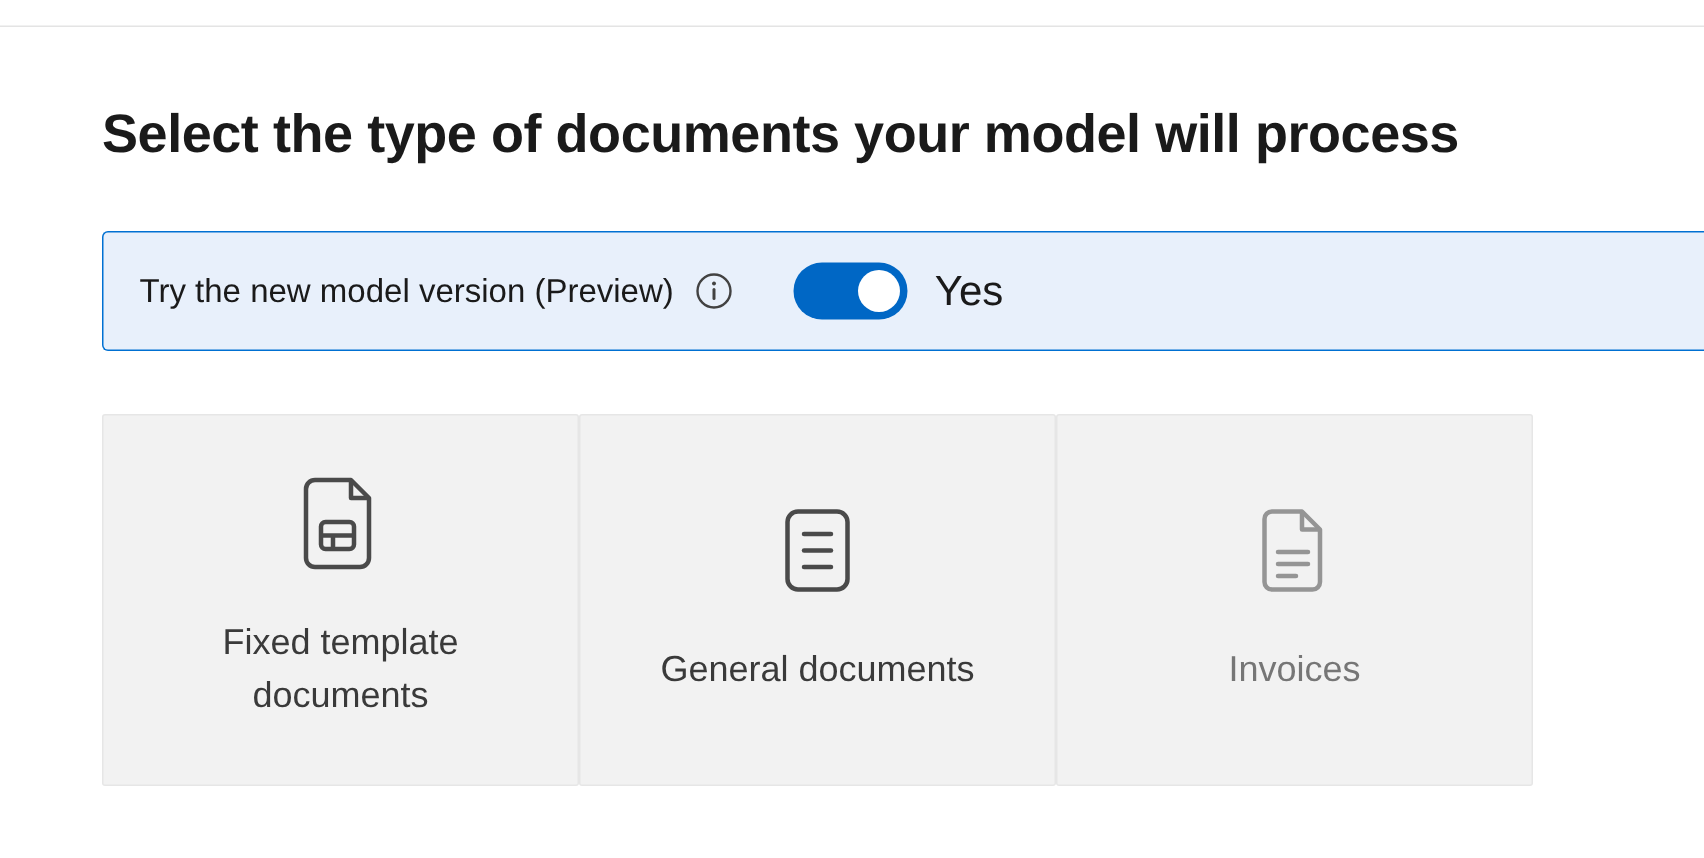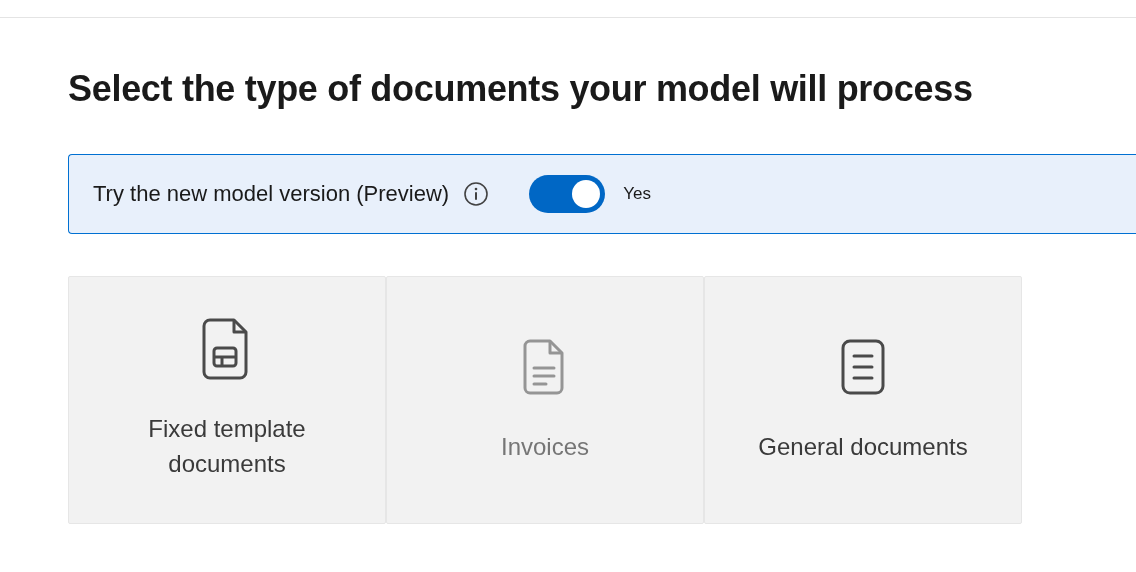--- a/index.html
+++ b/index.html
@@ -71,21 +71,21 @@
       position: absolute;
       width: 28px;
       height: 28px;
       background: #ffffff;
       border-radius: 50%;
       top: 5px;
       right: 5px;
     }
     .toggle-state {
       margin-left: 18px;
-      font-size: 17px;
+      font-size: 28px;
       color: #1a1a1a;
     }
     .cards {
       display: flex;
     }
     .card {
       width: 318px;
       height: 248px;
       background: #f2f2f2;
       border: 1px solid #e6e6e6;
@@ -150,39 +150,39 @@
             <path d="M8 2 H32 L44 14 V54 a6 6 0 0 1 -6 6 H8 a6 6 0 0 1 -6 -6 V8 a6 6 0 0 1 6 -6 Z" stroke="#4a4a4a" stroke-width="3" fill="none" stroke-linejoin="round"></path>
             <path d="M32 2 V14 H44" stroke="#4a4a4a" stroke-width="3" fill="none" stroke-linejoin="round"></path>
             <rect x="12" y="30" width="22" height="18" rx="3" stroke="#4a4a4a" stroke-width="3" fill="none"></rect>
             <line x1="12" y1="39" x2="34" y2="39" stroke="#4a4a4a" stroke-width="3"></line>
             <line x1="20" y1="39" x2="20" y2="48" stroke="#4a4a4a" stroke-width="3"></line>
           </svg>
         </div>
         <div class="card-label">Fixed template documents</div>
       </div>
 
+      <div class="card">
+        <div class="card-icon">
+          <svg width="46" height="58" viewBox="0 0 46 58" fill="none">
+            <rect x="3" y="3" width="40" height="52" rx="7" stroke="#4a4a4a" stroke-width="3" fill="none"></rect>
+            <line x1="14" y1="18" x2="32" y2="18" stroke="#4a4a4a" stroke-width="3" stroke-linecap="round"></line>
+            <line x1="14" y1="29" x2="32" y2="29" stroke="#4a4a4a" stroke-width="3" stroke-linecap="round"></line>
+            <line x1="14" y1="40" x2="32" y2="40" stroke="#4a4a4a" stroke-width="3" stroke-linecap="round"></line>
+          </svg>
+        </div>
+        <div class="card-label">General documents</div>
+      </div>
+
       <div class="card invoices">
         <div class="card-icon">
           <svg width="46" height="58" viewBox="0 0 46 58" fill="none">
             <path d="M8 3 H28 L40 15 V50 a5 5 0 0 1 -5 5 H8 a5 5 0 0 1 -5 -5 V8 a5 5 0 0 1 5 -5 Z" stroke="#4a4a4a" stroke-width="3" fill="none" stroke-linejoin="round"></path>
             <path d="M28 3 V15 H40" stroke="#4a4a4a" stroke-width="3" fill="none" stroke-linejoin="round"></path>
             <line x1="12" y1="30" x2="32" y2="30" stroke="#4a4a4a" stroke-width="3" stroke-linecap="round"></line>
             <line x1="12" y1="38" x2="32" y2="38" stroke="#4a4a4a" stroke-width="3" stroke-linecap="round"></line>
             <line x1="12" y1="46" x2="24" y2="46" stroke="#4a4a4a" stroke-width="3" stroke-linecap="round"></line>
           </svg>
         </div>
         <div class="card-label">Invoices</div>
       </div>
-
-      <div class="card">
-        <div class="card-icon">
-          <svg width="46" height="58" viewBox="0 0 46 58" fill="none">
-            <rect x="3" y="3" width="40" height="52" rx="7" stroke="#4a4a4a" stroke-width="3" fill="none"></rect>
-            <line x1="14" y1="18" x2="32" y2="18" stroke="#4a4a4a" stroke-width="3" stroke-linecap="round"></line>
-            <line x1="14" y1="29" x2="32" y2="29" stroke="#4a4a4a" stroke-width="3" stroke-linecap="round"></line>
-            <line x1="14" y1="40" x2="32" y2="40" stroke="#4a4a4a" stroke-width="3" stroke-linecap="round"></line>
-          </svg>
-        </div>
-        <div class="card-label">General documents</div>
-      </div>
     </div>
   </div>
 </div>
 
 </body></html>

